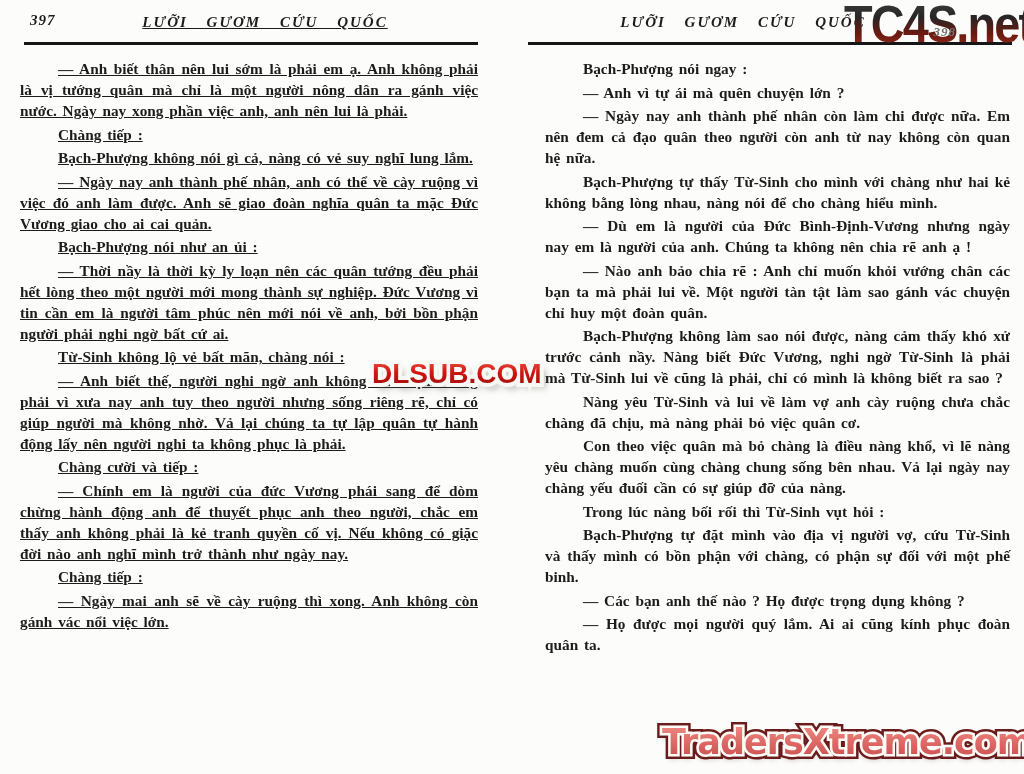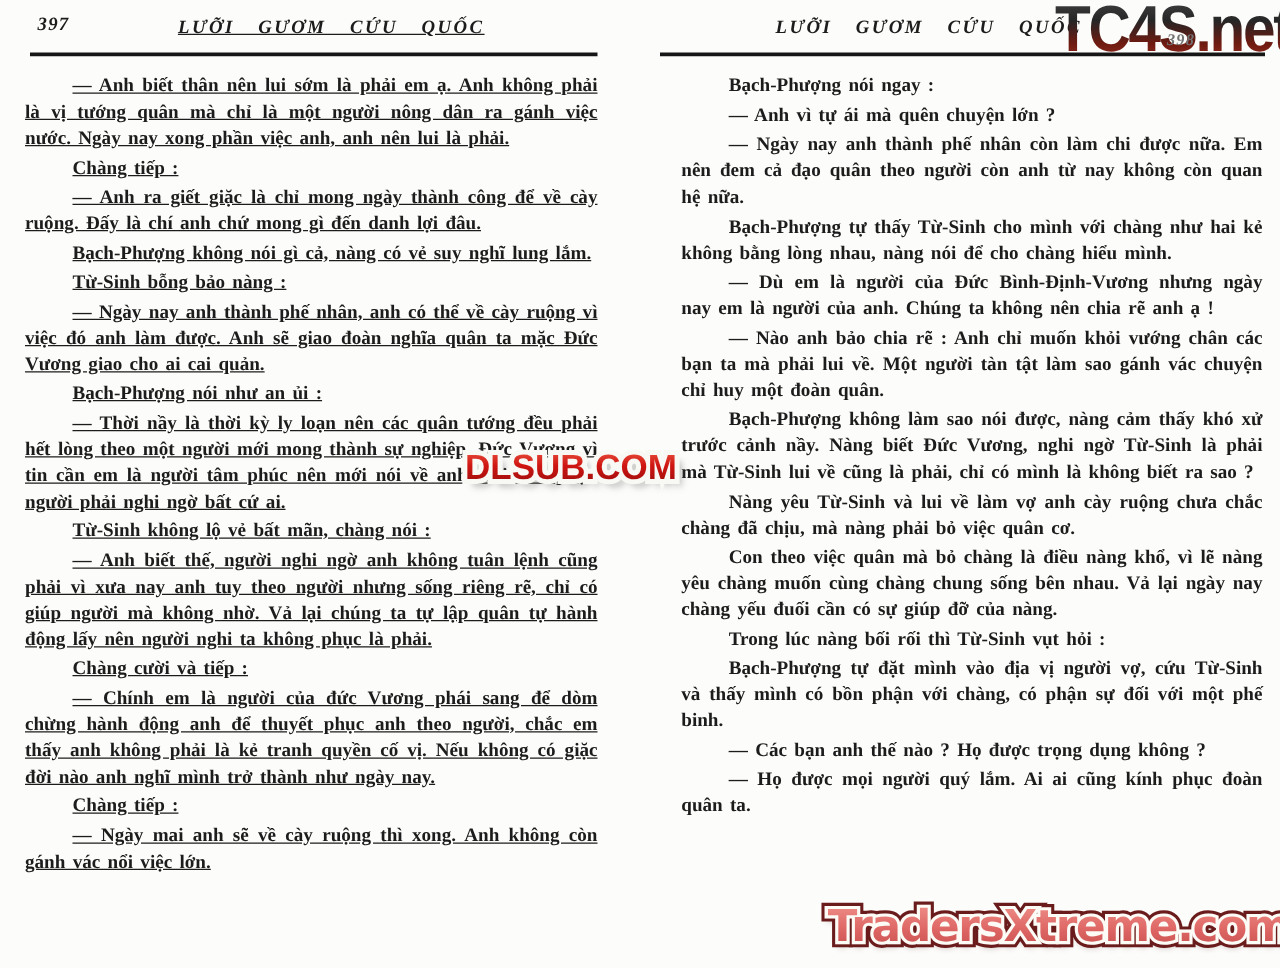--- a/index.html
+++ b/index.html
@@ -79,23 +79,21 @@
 
   <div class="page page-left">
     <div class="pg-header">
       <span class="pg-num">397</span>
       <div class="pg-title">LƯỠI GƯƠM CỨU QUỐC</div>
     </div>
     <div class="rule"></div>
     <div class="body">
       <p>— Anh biết thân nên lui sớm là phải em ạ. Anh không phải là vị tướng quân mà chỉ là một người nông dân ra gánh việc nước. Ngày nay xong phần việc anh, anh nên lui là phải.</p>
       <p>Chàng tiếp :</p>
-      <p>— Anh ra giết giặc là chỉ mong ngày thành công để về cày ruộng. Đấy là chí anh chứ mong gì đến danh lợi đâu.</p>
       <p>Bạch-Phượng không nói gì cả, nàng có vẻ suy nghĩ lung lắm.</p>
-      <p>Từ-Sinh bỗng bảo nàng :</p>
       <p>— Ngày nay anh thành phế nhân, anh có thể về cày ruộng vì việc đó anh làm được. Anh sẽ giao đoàn nghĩa quân ta mặc Đức Vương giao cho ai cai quản.</p>
       <p>Bạch-Phượng nói như an ủi :</p>
       <p>— Thời nầy là thời kỳ ly loạn nên các quân tướng đều phải hết lòng theo một người mới mong thành sự nghiệp. Đức Vương vì tin cần em là người tâm phúc nên mới nói về anh, bởi bồn phận người phải nghi ngờ bất cứ ai.</p>
       <p>Từ-Sinh không lộ vẻ bất mãn, chàng nói :</p>
       <p>— Anh biết thế, người nghi ngờ anh không tuân lệnh cũng phải vì xưa nay anh tuy theo người nhưng sống riêng rẽ, chỉ có giúp người mà không nhờ. Vả lại chúng ta tự lập quân tự hành động lấy nên người nghi ta không phục là phải.</p>
       <p>Chàng cười và tiếp :</p>
       <p>— Chính em là người của đức Vương phái sang để dòm chừng hành động anh để thuyết phục anh theo người, chắc em thấy anh không phải là kẻ tranh quyền cố vị. Nếu không có giặc đời nào anh nghĩ mình trở thành như ngày nay.</p>
       <p>Chàng tiếp :</p>
       <p>— Ngày mai anh sẽ về cày ruộng thì xong. Anh không còn gánh vác nổi việc lớn.</p>
     </div>

